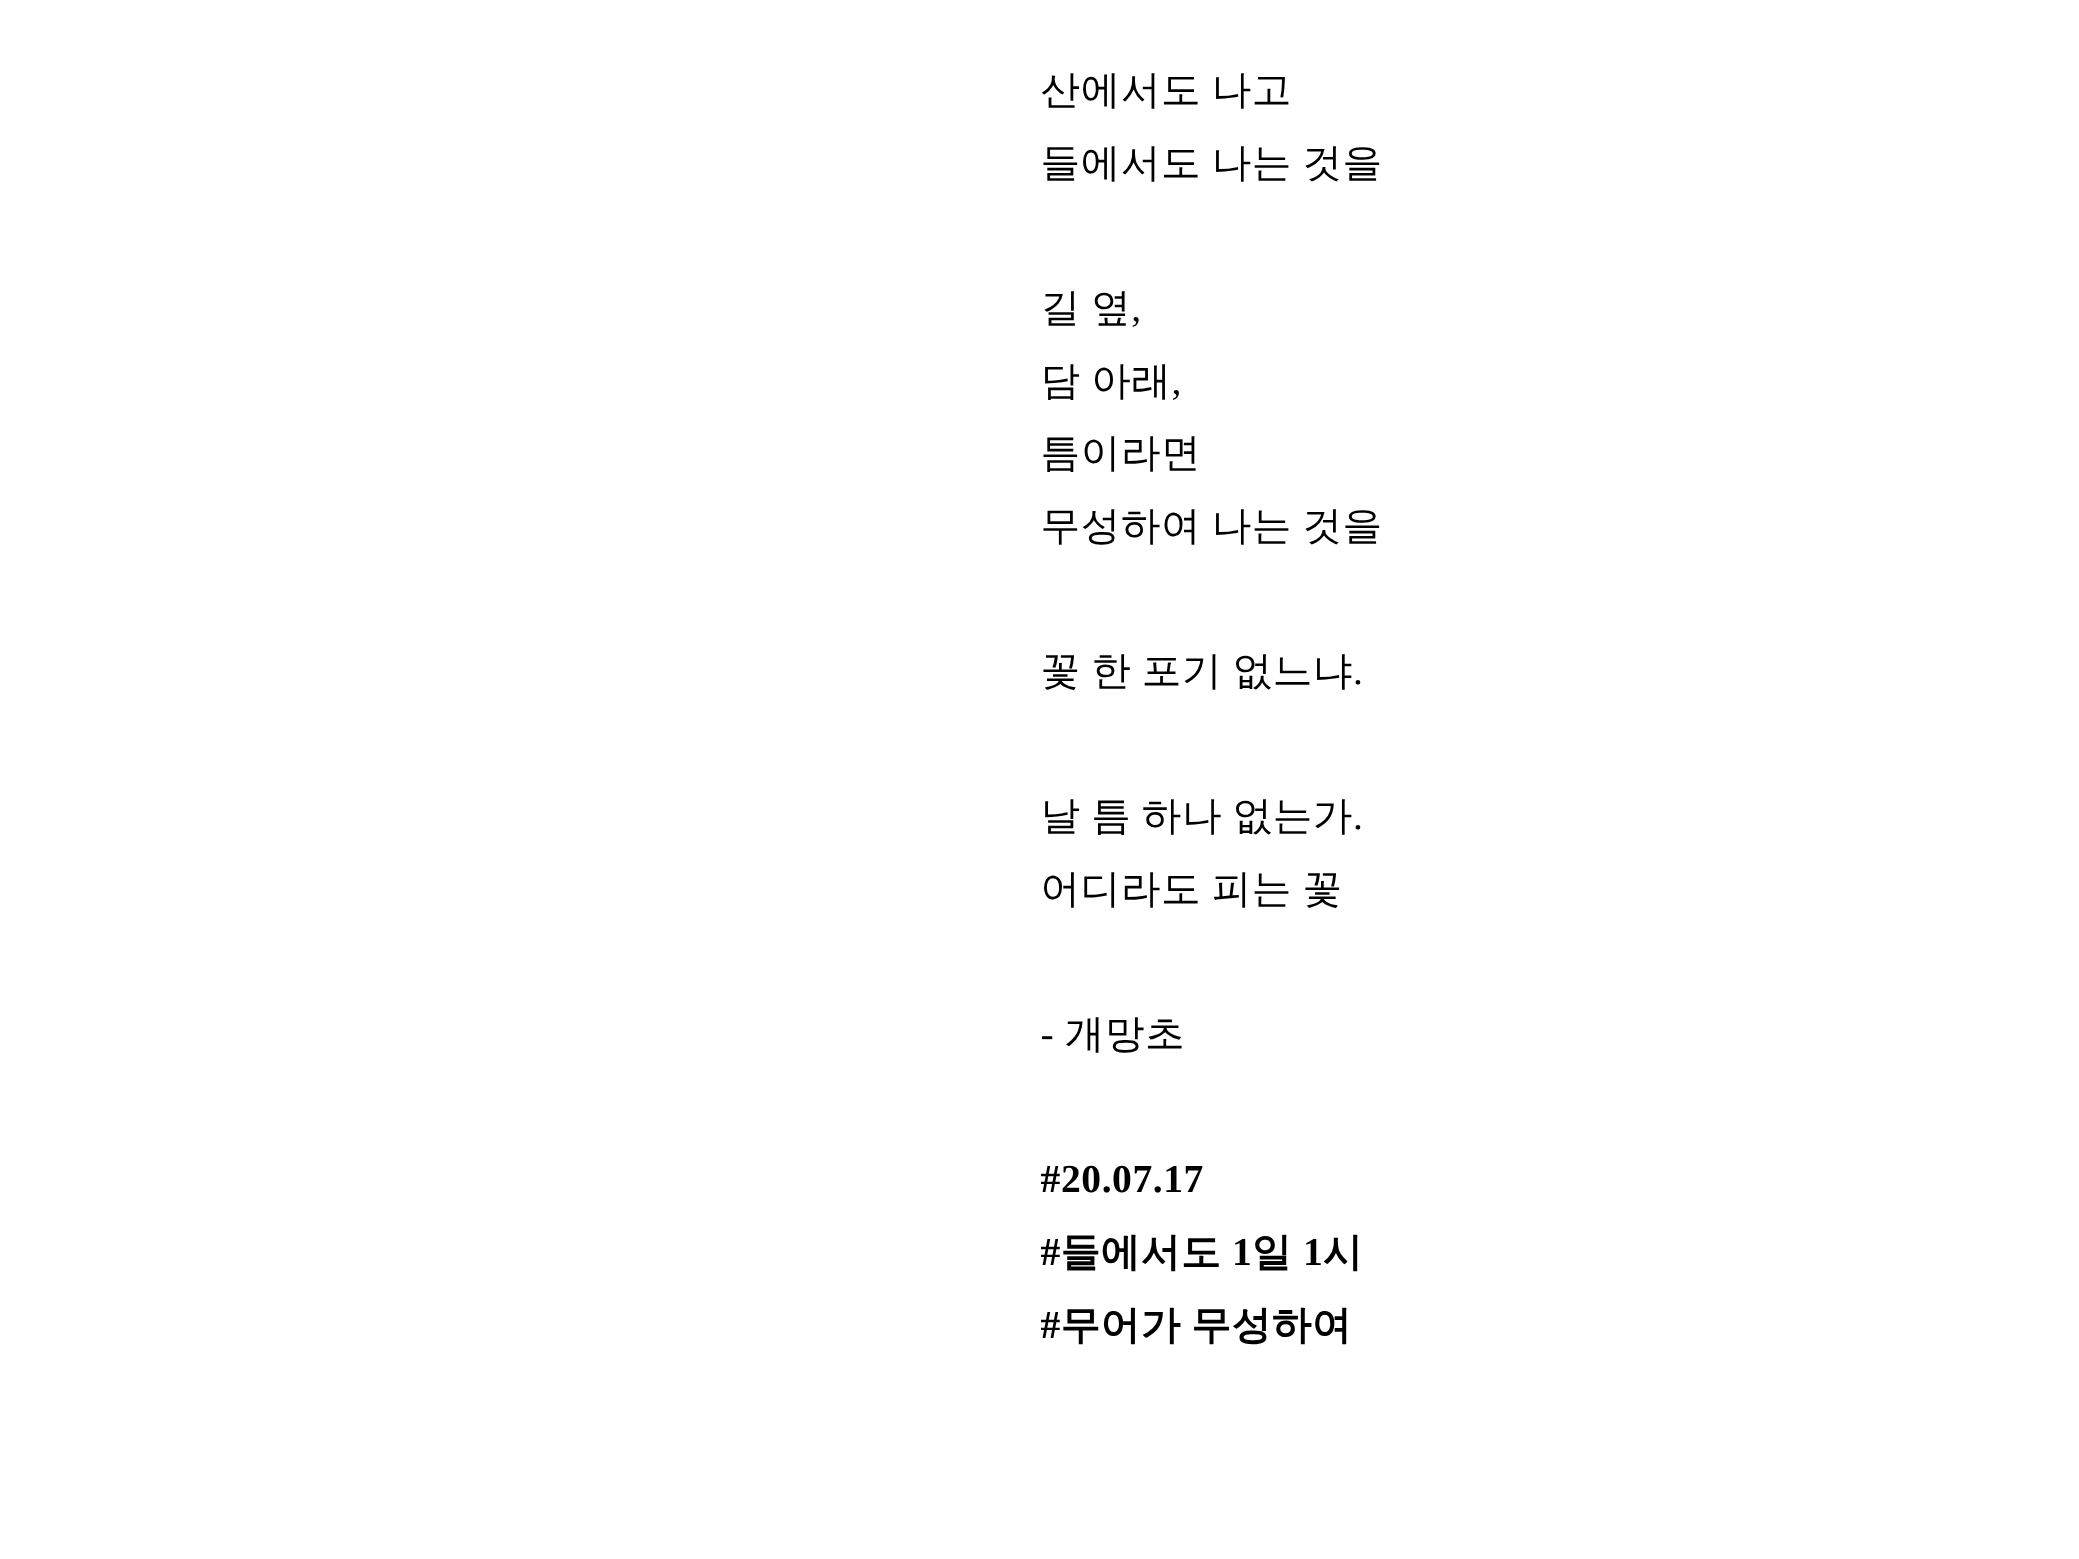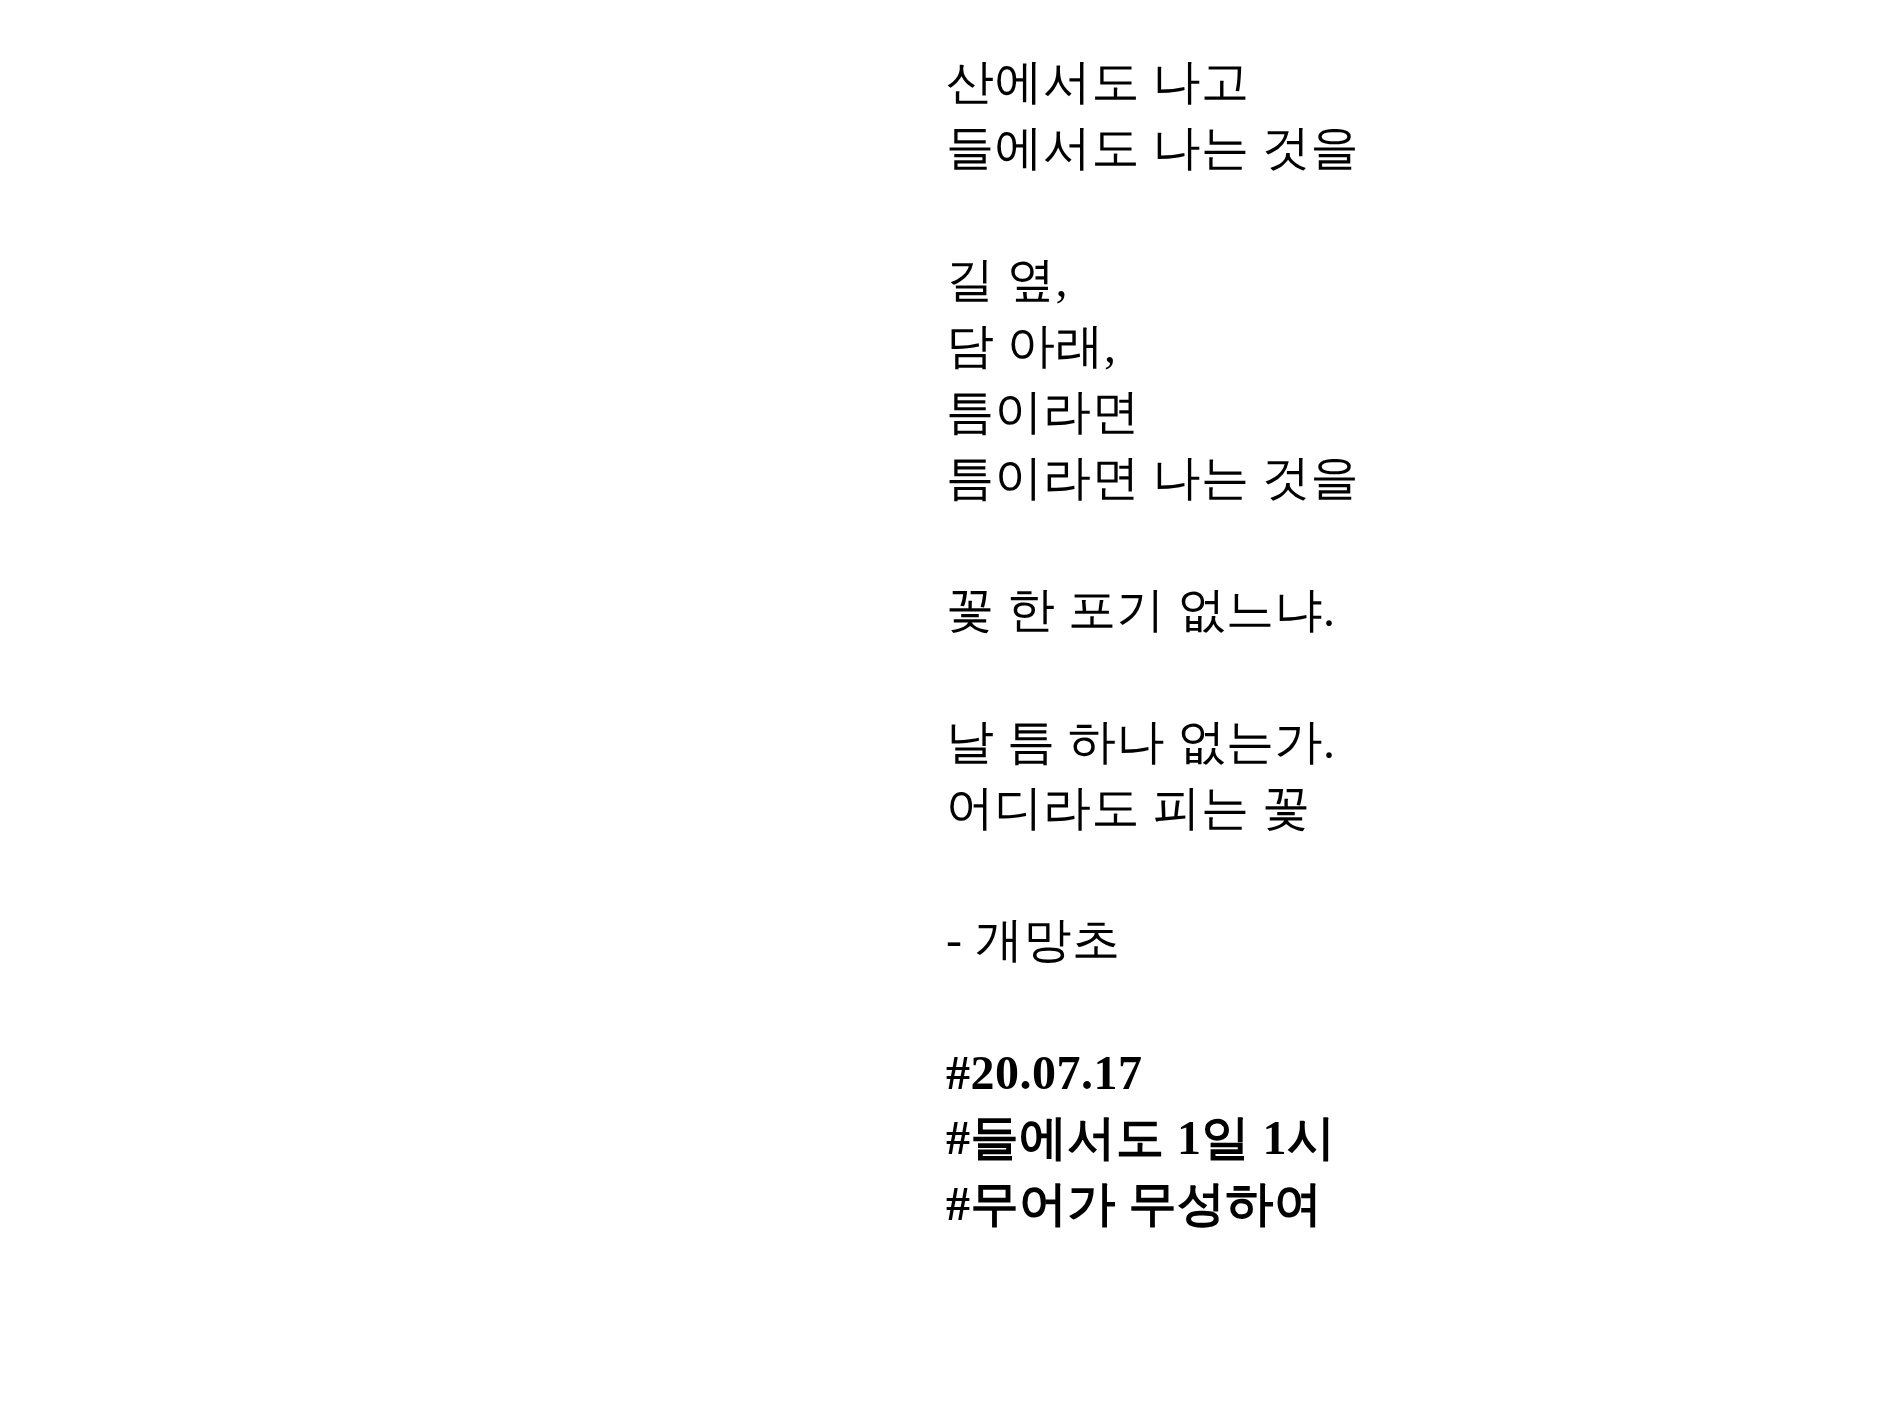--- a/index.html
+++ b/index.html
@@ -12,21 +12,21 @@
     background: #ffffff;
     position: relative;
     overflow: hidden;
     font-family: "Liberation Serif", "DejaVu Serif", serif;
   }
   .poem {
     position: absolute;
     left: 946px;
     top: 49px;
     color: #000000;
-    font-size: 48px;
+    font-size: 36px;
     letter-spacing: 0.5px;
   }
   .stanza {
     margin: 0 0 66px 0;
   }
   .stanza:last-child {
     margin-bottom: 0;
     font-weight: bold;
   }
   .line {
@@ -44,21 +44,21 @@
 
     <div class="stanza">
       <div class="line">산에서도 나고</div>
       <div class="line">들에서도 나는 것을</div>
     </div>
 
     <div class="stanza">
       <div class="line">길 옆,</div>
       <div class="line">담 아래,</div>
       <div class="line">틈이라면</div>
-      <div class="line">틈이라면 나는 것을</div>
+      <div class="line">무성하여 나는 것을</div>
     </div>
 
     <div class="stanza">
       <div class="line">꽃 한 포기 없느냐.</div>
     </div>
 
     <div class="stanza">
       <div class="line">날 틈 하나 없는가.</div>
       <div class="line">어디라도 피는 꽃</div>
     </div>

